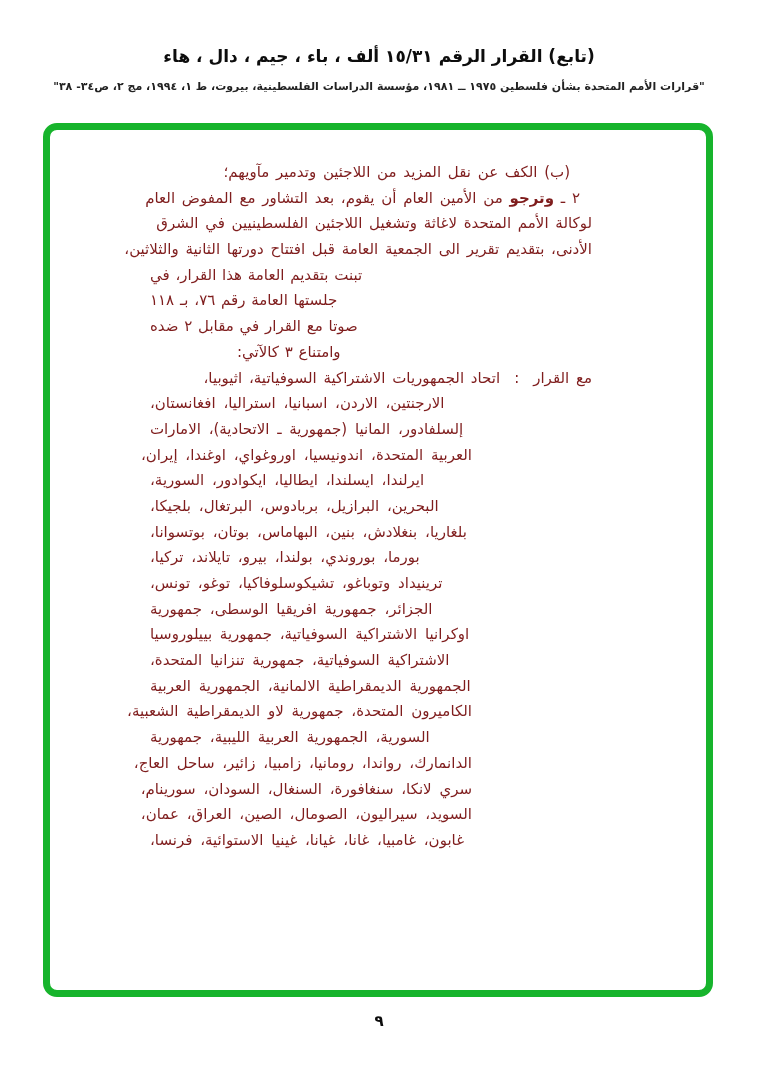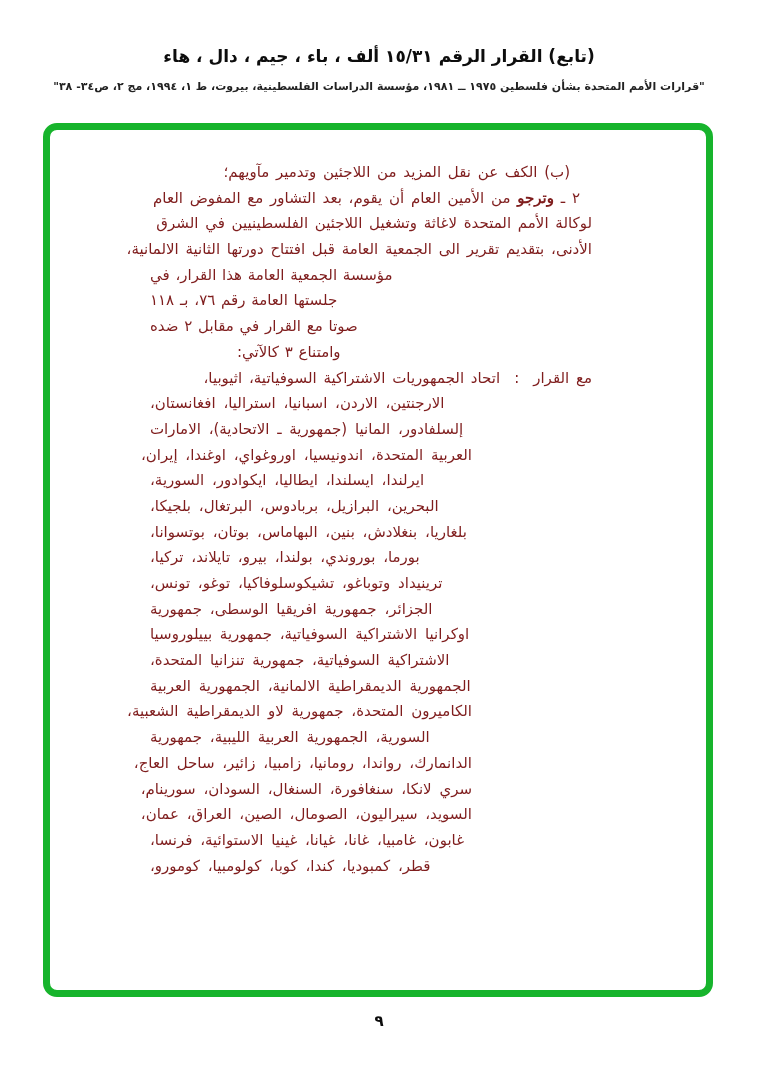--- a/index.html
+++ b/index.html
@@ -48,21 +48,21 @@
     line-height:25.7px;
     color:#7f1d1d;
   }
   .ln{white-space:nowrap;height:25.7px;}
   .ln.just{text-align:right;word-spacing:2px;}
   .ln.indent1{padding-right:22px;}
   .ln.indent2{padding-right:12px;}
   .ln.adopt{text-align:left;word-spacing:1px;}
   .ln.adopt-center{text-align:left;margin-left:87px;}
   .ln.country{padding-right:120px;word-spacing:3px;text-align:left;}
-  .bold{font-weight:bold;font-family:Liberation Serif, serif;}
+  .bold{font-weight:bold;}
   .vote-sep{padding:0 14px;}
   
   #page-number{
     position:absolute;left:0;right:0;top:1012px;
     text-align:center;
     font-size:15px;font-weight:bold;
     color:#0d0d0d;
   }
 </style>
 </head>
@@ -76,23 +76,23 @@
 
   <div id="resolution-box"></div>
 
   <div id="text-column">
 
     <div class="ln just indent1">(ب) الكف عن نقل المزيد من اللاجئين وتدمير مآويهم؛</div>
 
     <div class="ln just indent2"><span>٢ ـ </span><span class="bold">وترجو</span><span> من الأمين العام أن يقوم، بعد التشاور مع المفوض العام</span></div>
 
     <div class="ln just">لوكالة الأمم المتحدة لاغاثة وتشغيل اللاجئين الفلسطينيين في الشرق</div>
-    <div class="ln just">الأدنى، بتقديم تقرير الى الجمعية العامة قبل افتتاح دورتها الثانية الالمانية،</div>
+    <div class="ln just">الأدنى، بتقديم تقرير الى الجمعية العامة قبل افتتاح دورتها الثانية والثلاثين،</div>
 
-    <div class="ln adopt">مؤسسة الجمعية العامة هذا القرار، في</div>
+    <div class="ln adopt">تبنت بتقديم العامة هذا القرار، في</div>
     <div class="ln adopt">جلستها العامة رقم ٧٦، بـ ١١٨</div>
     <div class="ln adopt">صوتا مع القرار في مقابل ٢ ضده</div>
     <div class="ln adopt adopt-center">وامتناع ٣ كالآتي:</div>
 
     <div class="ln just"><span>مع القرار</span><span class="vote-sep">:</span><span>اتحاد الجمهوريات الاشتراكية السوفياتية، اثيوبيا،</span></div>
 
     <div class="ln country">الارجنتين، الاردن، اسبانيا، استراليا، افغانستان،</div>
     <div class="ln country">إلسلفادور، المانيا (جمهورية ـ الاتحادية)، الامارات</div>
     <div class="ln country">العربية المتحدة، اندونيسيا، اوروغواي، اوغندا، إيران،</div>
     <div class="ln country">ايرلندا، ايسلندا، ايطاليا، ايكوادور، السورية،</div>
@@ -103,18 +103,17 @@
     <div class="ln country">الجزائر، جمهورية افريقيا الوسطى، جمهورية</div>
     <div class="ln country">اوكرانيا الاشتراكية السوفياتية، جمهورية بييلوروسيا</div>
     <div class="ln country">الاشتراكية السوفياتية، جمهورية تنزانيا المتحدة،</div>
     <div class="ln country">الجمهورية الديمقراطية الالمانية، الجمهورية العربية</div>
     <div class="ln country">الكاميرون المتحدة، جمهورية لاو الديمقراطية الشعبية،</div>
     <div class="ln country">السورية، الجمهورية العربية الليبية، جمهورية</div>
     <div class="ln country">الدانمارك، رواندا، رومانيا، زامبيا، زائير، ساحل العاج،</div>
     <div class="ln country">سري لانكا، سنغافورة، السنغال، السودان، سورينام،</div>
     <div class="ln country">السويد، سيراليون، الصومال، الصين، العراق، عمان،</div>
     <div class="ln country">غابون، غامبيا، غانا، غيانا، غينيا الاستوائية، فرنسا،</div>
-    <div class="ln country">قطر، كمبوديا، كندا، كوبا، كولومبيا، كومورو،</div>
   </div>
 
   <div id="page-number">٩</div>
 
 </div>
 
 </body></html>

